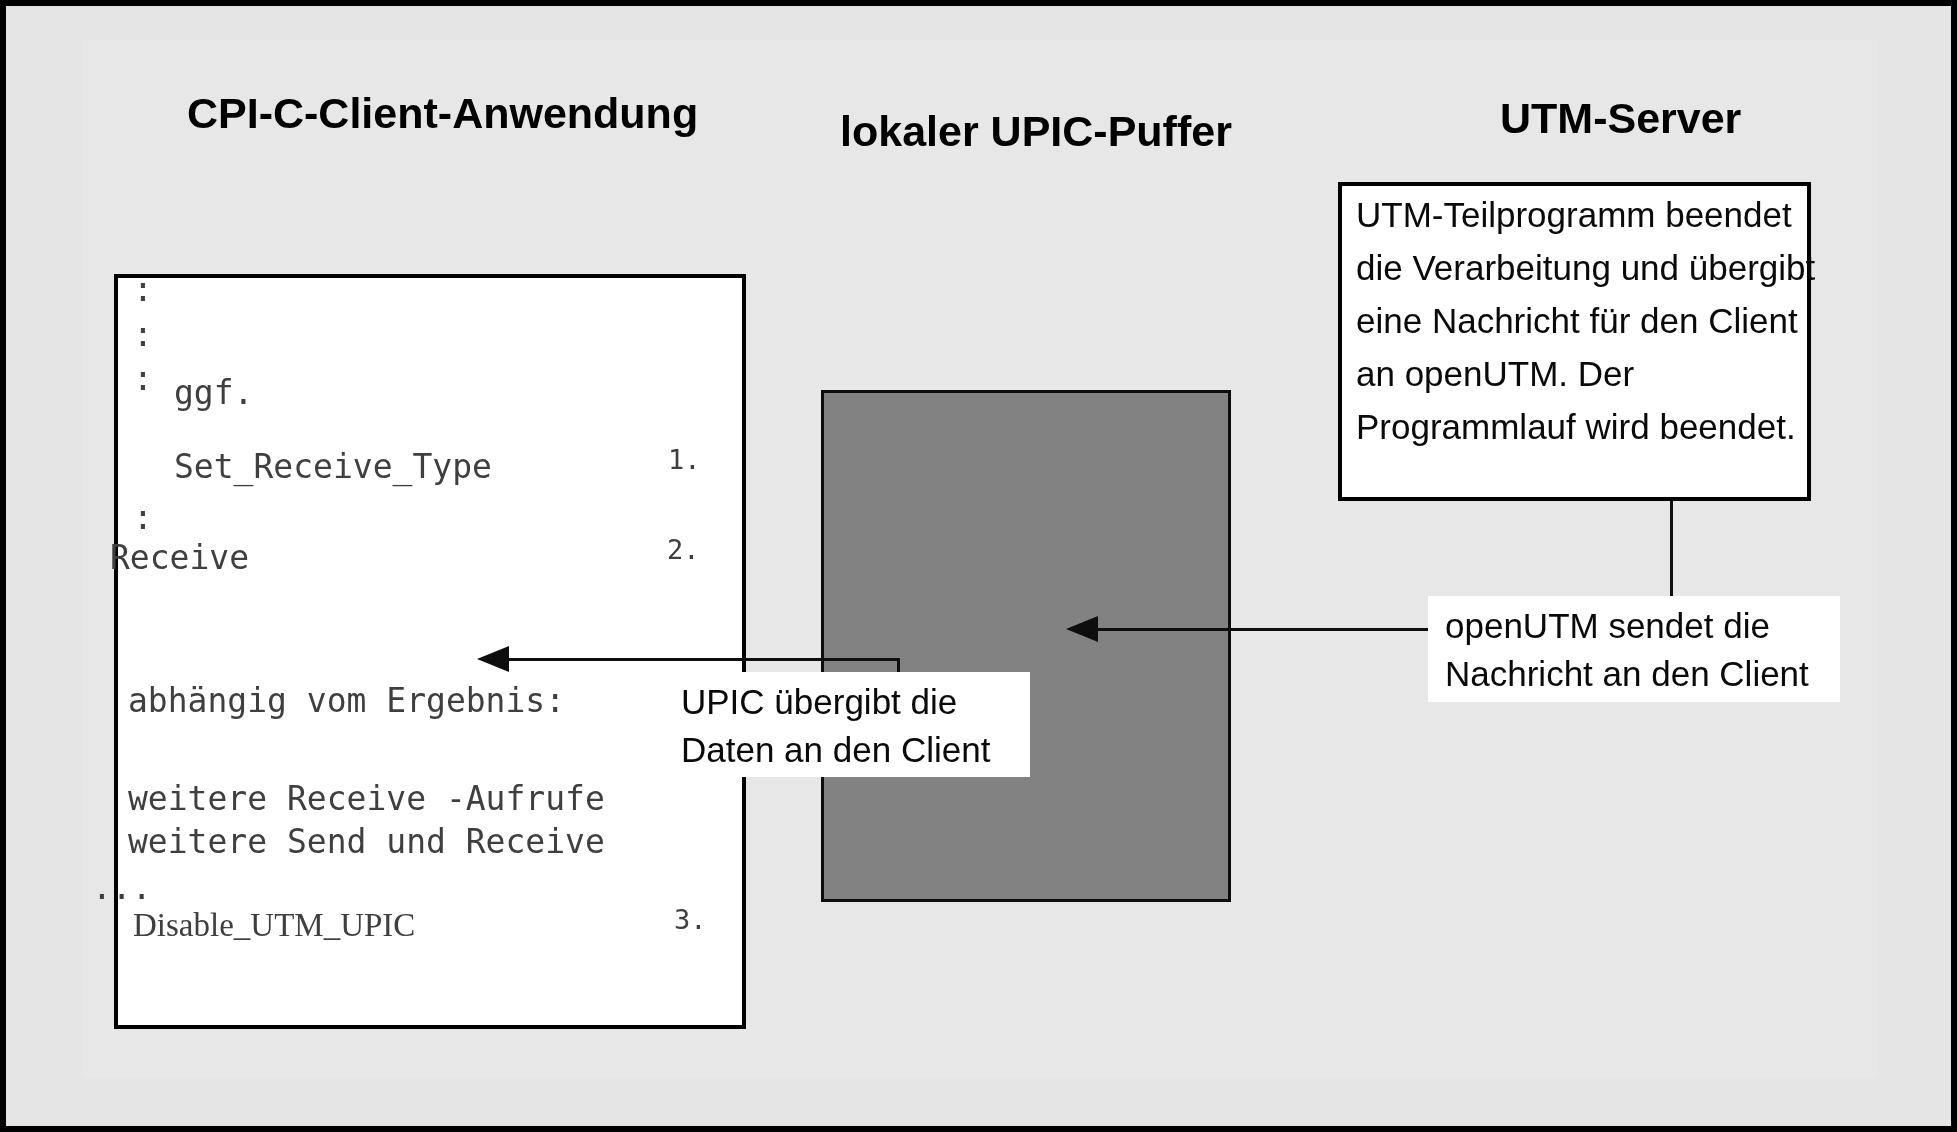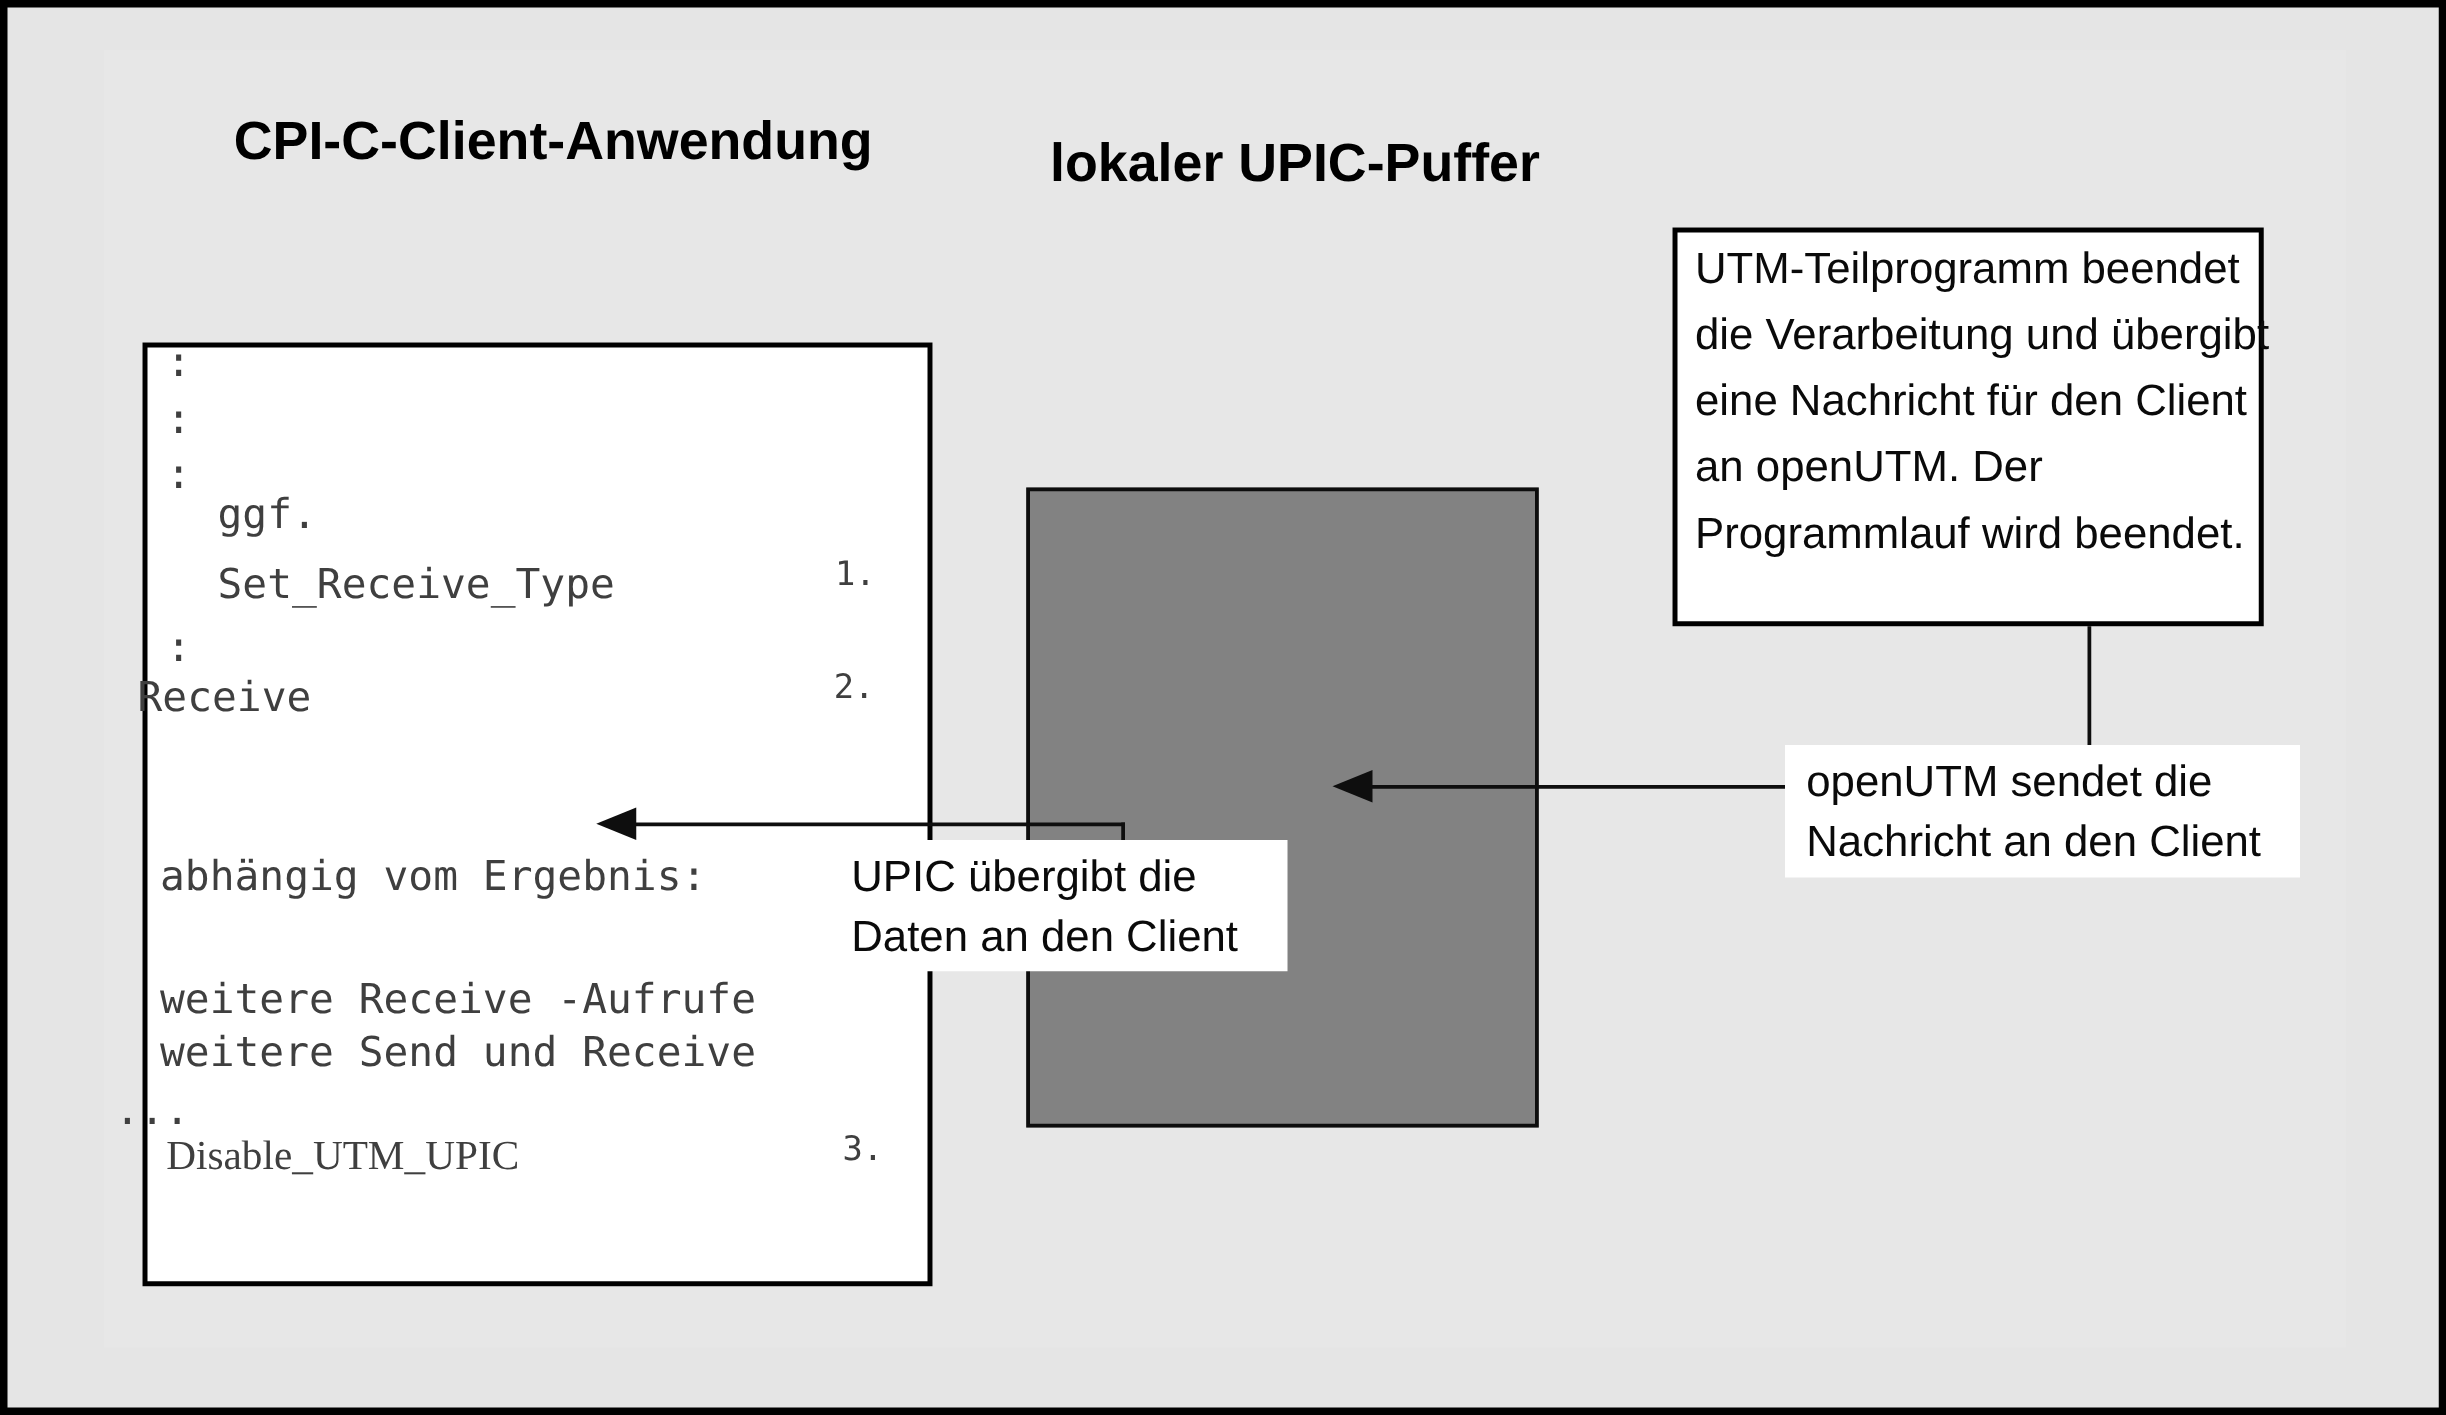--- a/index.html
+++ b/index.html
@@ -105,35 +105,36 @@
 </style>
 </head>
 <body>
 
 <div class="canvas">
 
   <div class="panel"></div>
 
   <div class="hdr hdr-client">CPI-C-Client-Anwendung</div>
   <div class="hdr hdr-buffer">lokaler UPIC-Puffer</div>
+  <div class="hdr hdr-server">UTM-Server</div>
 
   <div class="client-box"></div>
   <div id="client-code"></div>
     <div class="step-num" style="left: 674px; top: 906px;">3.</div>
     <div class="step-num" style="left: 667px; top: 536px;">2.</div>
     <div class="step-num" style="left: 668px; top: 446px;">1.</div>
     <div class="code-line" style="left: 133px; top: 909px; font-family: Liberation Serif, serif;">Disable_UTM_UPIC</div>
     <div class="code-line" style="left: 92px; top: 871px;">...</div>
     <div class="code-line" style="left: 128px; top: 825px;">weitere Send und Receive</div>
     <div class="code-line" style="left: 128px; top: 782px;">weitere Receive -Aufrufe</div>
     <div class="code-line" style="left: 128px; top: 684px;">abhängig vom Ergebnis:</div>
     <div class="code-line" style="left: 110px; top: 541px;">Receive</div>
     <div class="code-line" style="left: 133px; top: 501px;">:</div>
     <div class="code-line" style="left: 174px; top: 450px;">Set_Receive_Type</div>
-    <div class="code-line" style="left: 174px; top: 394px;">ggf.</div>
+    <div class="code-line" style="left: 174px; top: 376px;">ggf.</div>
     <div class="code-line" style="left: 133px; top: 362px;">:</div>
     <div class="code-line" style="left: 133px; top: 318px;">:</div>
     <div class="code-line" style="left: 133px; top: 273px;">:</div>
 
   <div class="buffer-box"></div>
 
   <div class="line" style="left:508px;top:658px;width:392px;height:3px;"></div>
   <div class="line" style="left:897px;top:658px;width:3px;height:14px;"></div>
   <div class="arrow-head-left" style="left:477px;top:646px;"></div>
 

